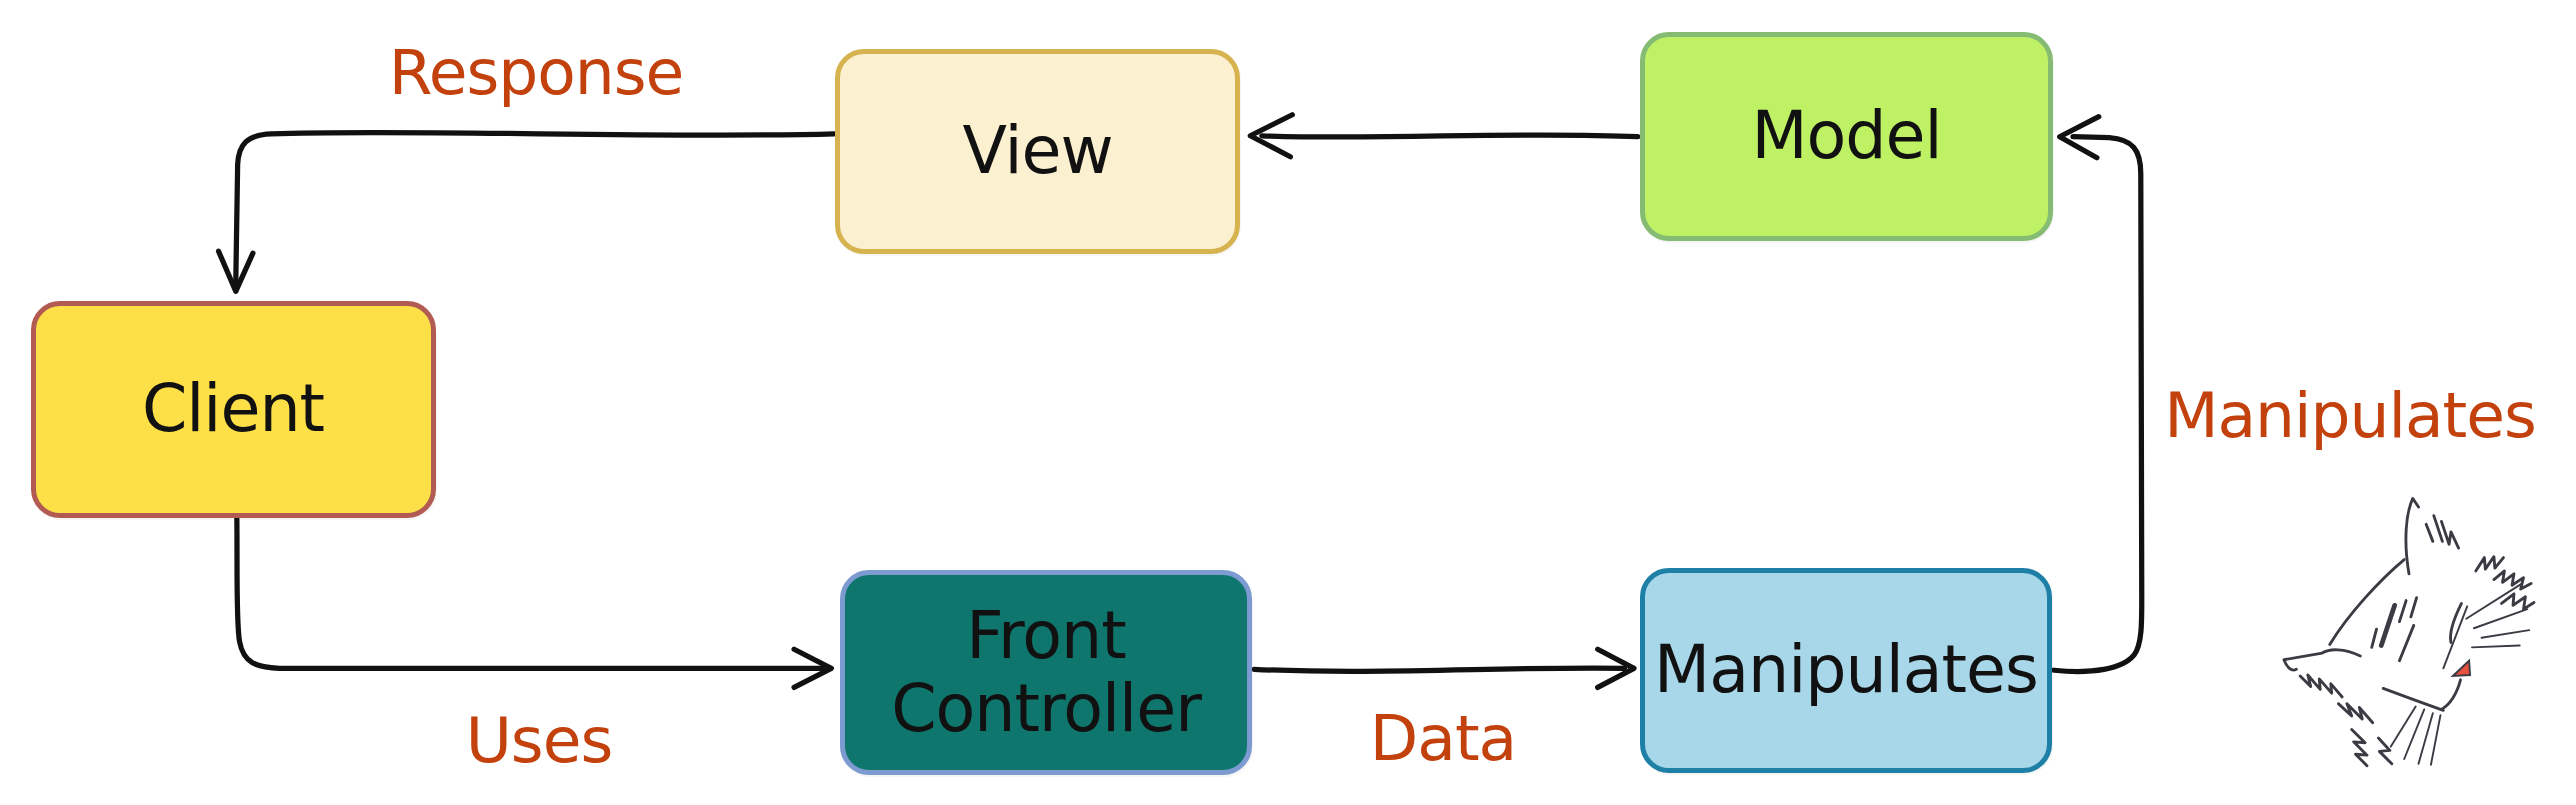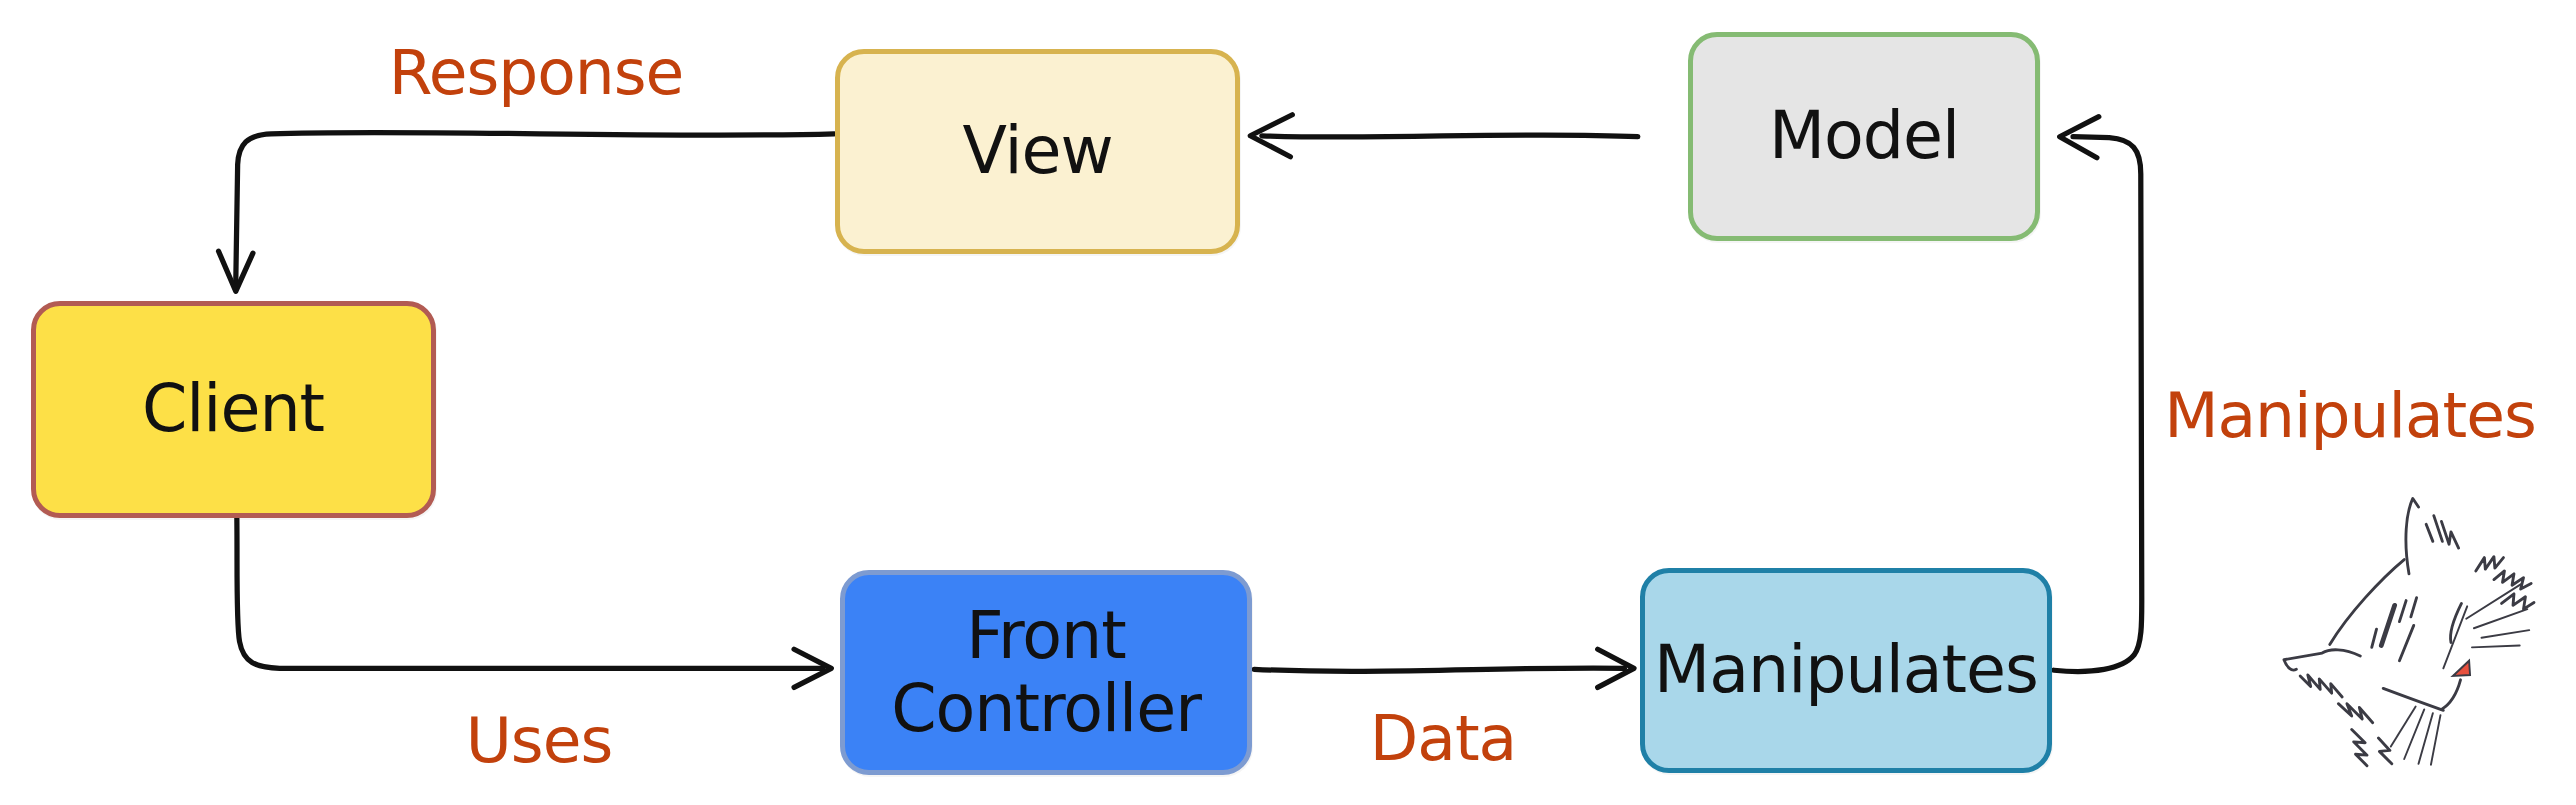--- a/index.html
+++ b/index.html
@@ -69,29 +69,29 @@
     <g>
       <path class="edge-path" d="M 2152 702 C 2192 706 2224 701 2236 686 C 2245 674 2244 648 2244 618 L 2243 182 C 2243 156 2234 146 2210 144 L 2172 143"></path>
       <polyline class="edge-head" points="2199,122 2158,143 2197,165"></polyline>
     </g>
   </svg>
 
   <div class="node" style="left: 835px; top: 33px; width: 405px; height: 205px; background: rgb(251, 241, 209); border-color: rgb(215, 179, 79); margin-top: 16px;">
     <span class="node-label">View</span>
   </div>
 
-  <div class="node" style="left: 1640px; top: 31.5px; width: 352px; height: 209px; background: #e5e5e5; border-color: rgb(133, 187, 115); margin-left: 48px;">
+  <div class="node" style="left: 1640px; top: 31.5px; width: 413px; height: 209px; background: #bef264; border-color: rgb(133, 187, 115);">
     <span class="node-label">Model</span>
   </div>
 
   <div class="node" style="left: 30.5px; top: 301px; width: 405px; height: 217px; background: #fde047; border-color: rgb(178, 91, 83);">
     <span class="node-label">Client</span>
   </div>
 
-  <div class="node" style="left: 840px; top: 570px; width: 412px; height: 205px; background: #3b82f6; border-color: rgb(125, 155, 209);">
+  <div class="node" style="left: 840px; top: 570px; width: 412px; height: 205px; background: #0f766e; border-color: rgb(125, 155, 209);">
     <span class="node-label">Front Controller</span>
   </div>
 
   <div class="node" style="left: 1640px; top: 568px; width: 412px; height: 205px; background: rgb(169, 215, 234); border-color: rgb(31, 128, 167);">
     <span class="node-label">Manipulates</span>
   </div>
 
   <div class="edge-label" style="left:536px;top:36px;">Response</div>
   <div class="edge-label" style="left:539px;top:704px;">Uses</div>
   <div class="edge-label" style="left:1443px;top:702px;">Data</div>

